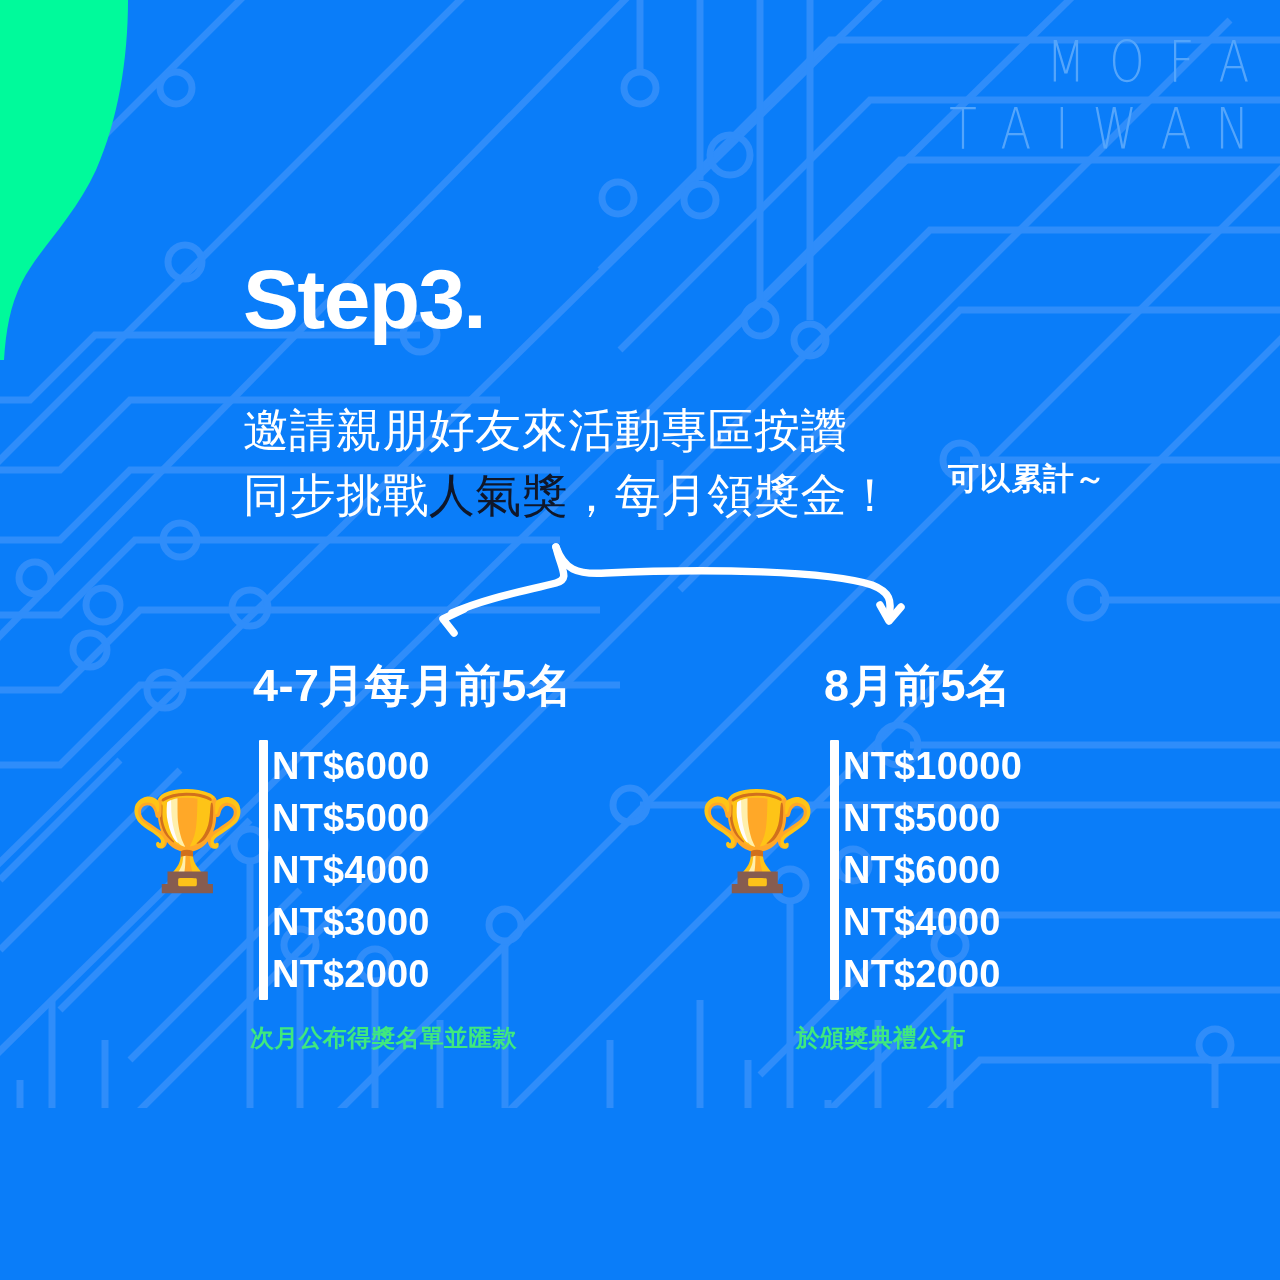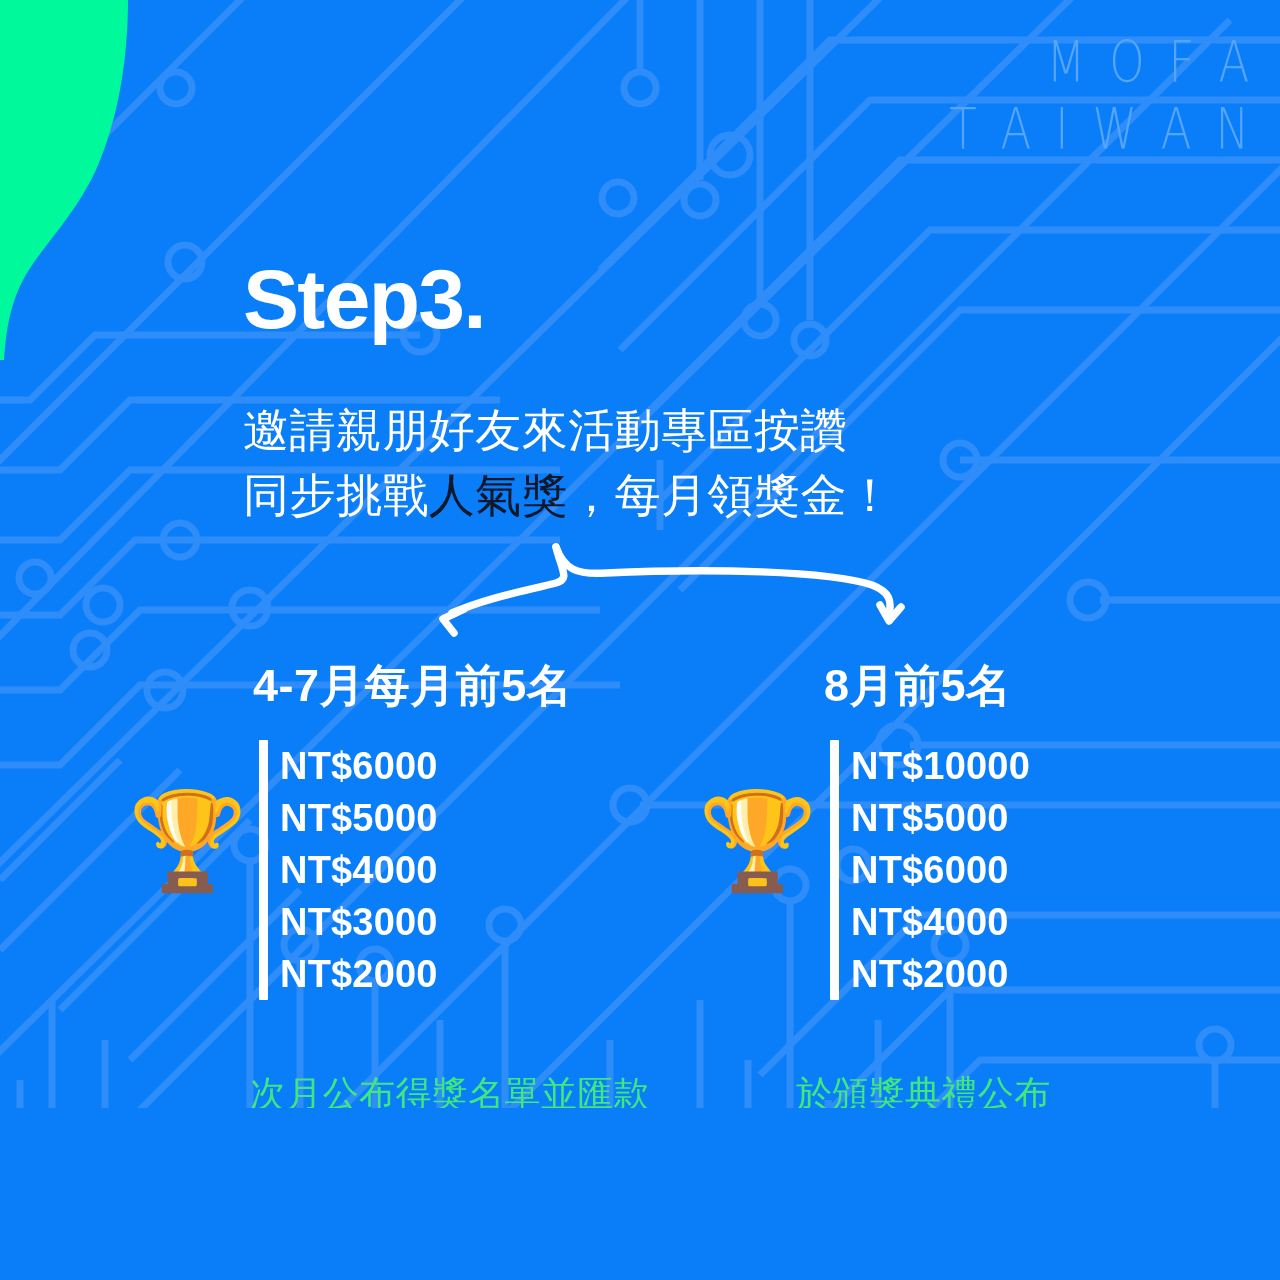--- a/index.html
+++ b/index.html
@@ -148,40 +148,39 @@
   .prize-bar {
     width: 9px;
     background: #ffffff;
     flex: 0 0 auto;
     border-radius: 1px;
   }
   .prize-list {
     display: flex;
     flex-direction: column;
     justify-content: space-between;
-    padding-left: 12px;
+    padding-left: 4px;
   }
   .prize-item {
     color: #ffffff;
     font-size: 38px;
     font-weight: 700;
     line-height: 52px;
     letter-spacing: 0.005em;
     white-space: nowrap;
   }
 
   .caption {
     position: absolute;
     z-index: 4;
     color: #3fe87f;
-    font-size: 36px;
-    font-weight: 400;
+    font-size: 24px;
+    font-weight: 700;
     letter-spacing: 0.01em;
     white-space: nowrap;
-    margin-top: 48px;
   }
   .caption.left  { left: 250px; top: 1022px; }
   .caption.right { left: 796px; top: 1022px; }
 </style>
 </head>
 <body>
 
 <div id="poster">
 
   <svg id="circuit-bg" viewBox="0 0 1280 1280" xmlns="http://www.w3.org/2000/svg">
@@ -294,20 +293,21 @@
     <span class="logo-line2">T A I W A N</span>
   </div>
 
   <div class="step-title">Step3.</div>
 
   <div class="subhead">
     <div>邀請親朋好友來活動專區按讚</div>
     <div><span>同步挑戰</span><span class="hl">人氣獎</span><span>，每月領獎金！</span></div>
   </div>
 
+  <div class="note">可以累計～</div>
 
   <svg id="split-arrow" width="520" height="120" viewBox="0 0 520 120" xmlns="http://www.w3.org/2000/svg">
     <g stroke="#ffffff" stroke-width="7.5" fill="none" stroke-linecap="round" stroke-linejoin="round">
 
       <path d="M 146 12 C 152 36 160 44 146 48 C 120 55 78 62 42 78"></path>
       <path d="M 33 84 L 54 74 M 33 84 L 44 98"></path>
 
       <path d="M 146 12 C 154 34 166 40 196 38 C 300 33 420 36 462 50 C 480 57 482 66 479 80"></path>
       <path d="M 470 70 L 479 86 L 491 72"></path>
     </g>

